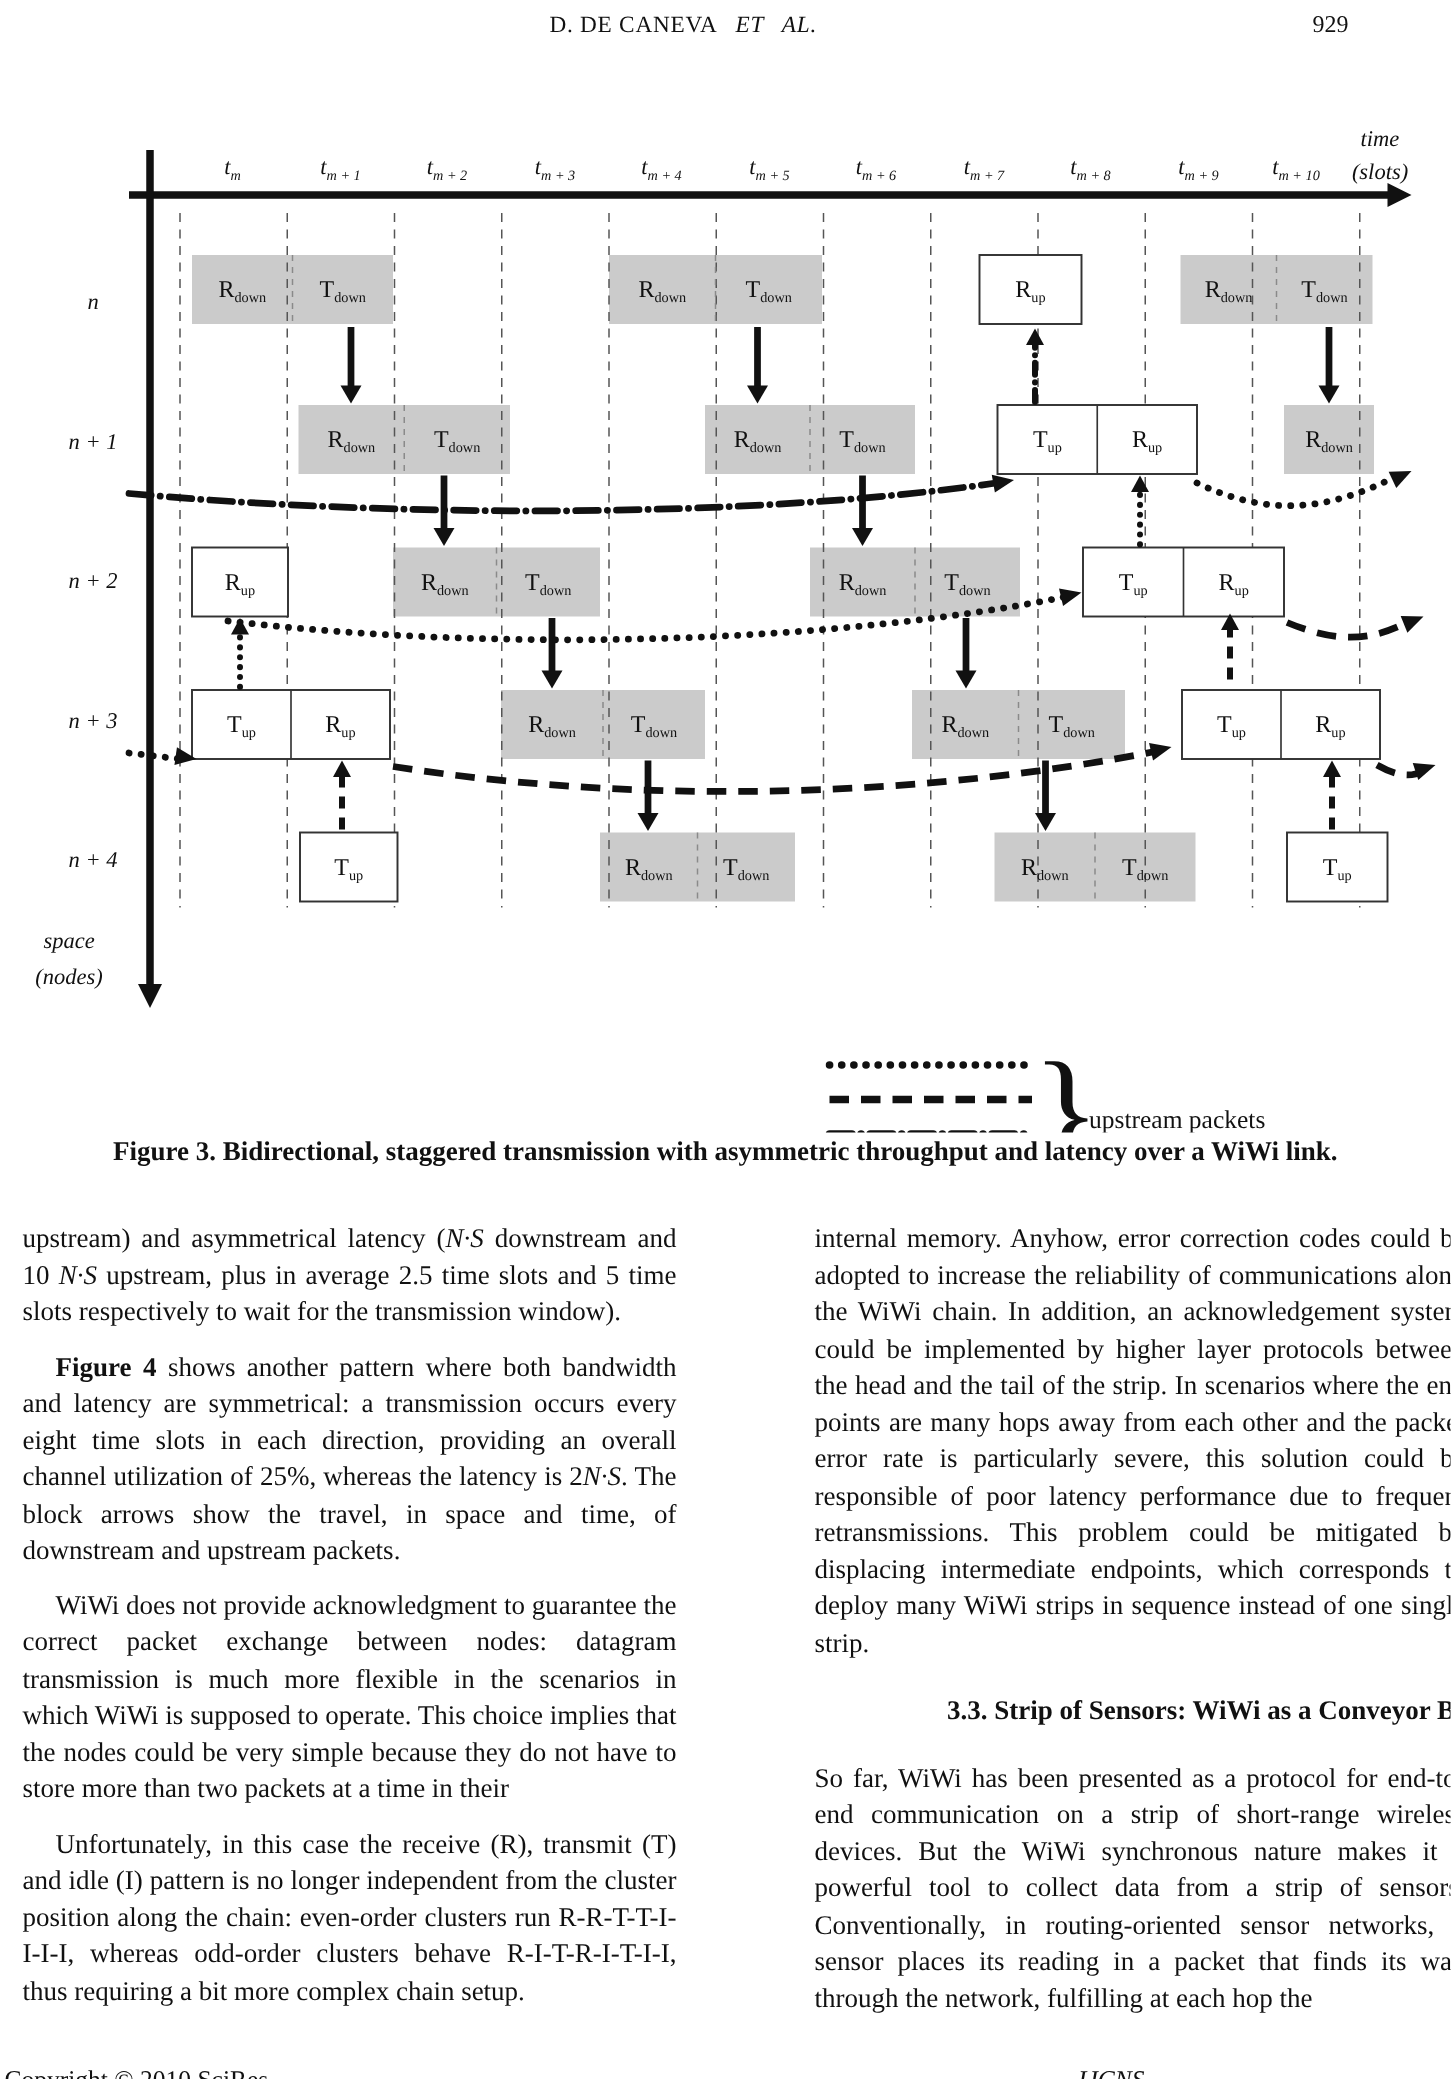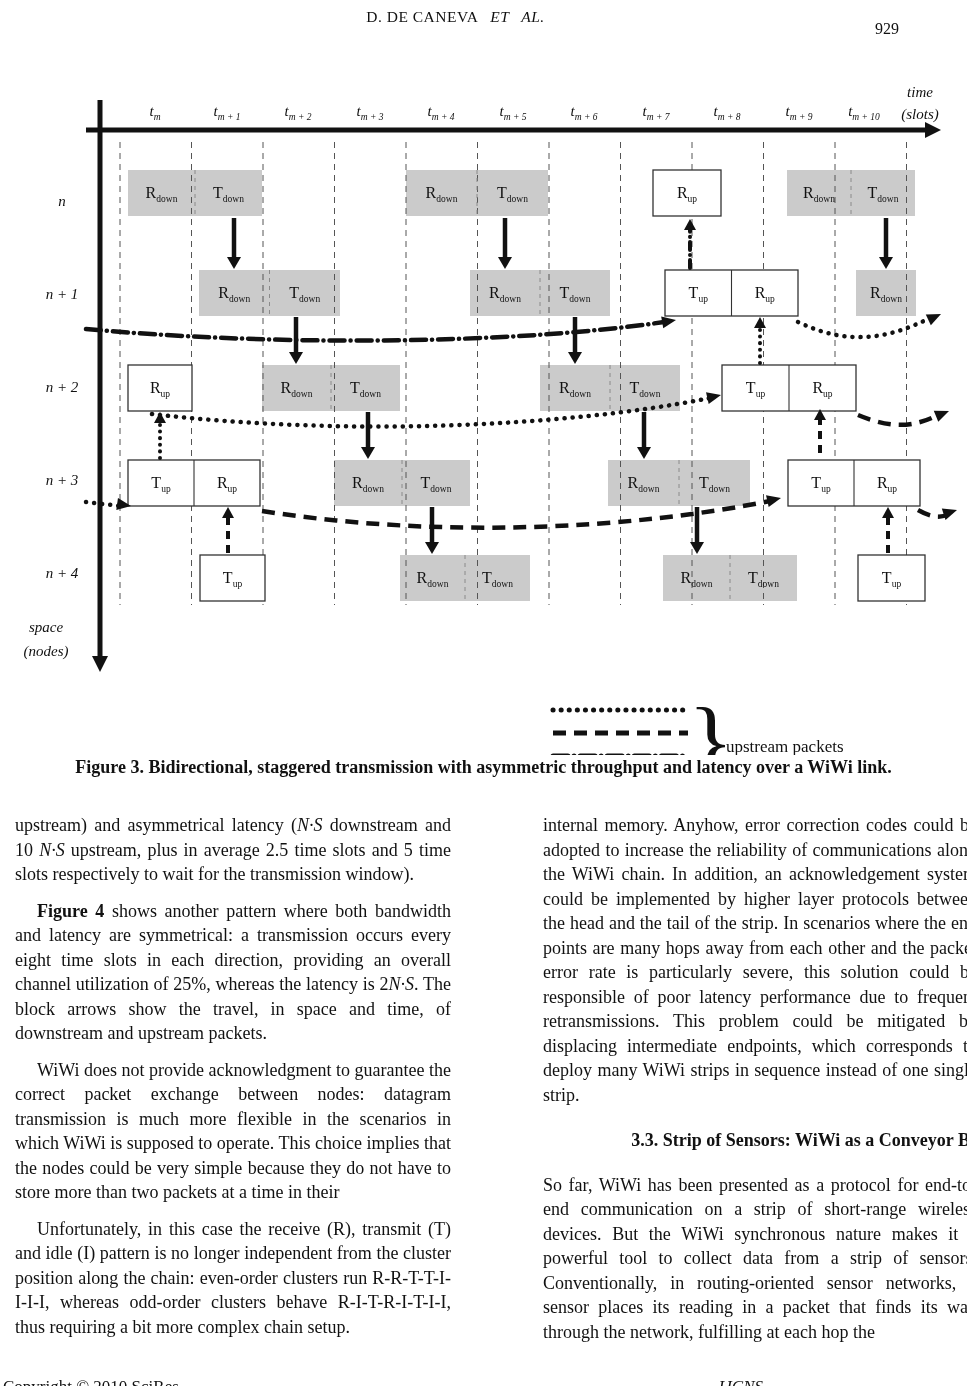--- a/index.html
+++ b/index.html
@@ -6,21 +6,21 @@
   body{
     width:967px;height:1386px;position:relative;overflow:hidden;
     background:#ffffff;color:#111;
     font-family:"Liberation Serif",serif;
   }
   .i{font-style:italic;}
   .b{font-weight:bold;}
   #page-header{position:absolute;top:6px;left:0;width:911px;height:26px;}
   #authors{position:absolute;left:0;top:2px;width:100%;text-align:center;font-size:15.5px;letter-spacing:.5px;}
   #authors .etal{font-style:italic;margin-left:12px;word-spacing:8px;}
-  #page-number{position:absolute;right:12px;top:14px;font-size:16px;}
+  #page-number{position:absolute;right:12px;top:2px;font-size:16px;}
   #figure-wrap{position:absolute;top:40px;left:0;width:967px;height:715px;}
   #figure-caption{
     position:absolute;top:757px;left:30px;width:907px;text-align:center;
     font-weight:bold;font-size:18px;
   }
   #article{position:absolute;top:801px;left:0;width:967px;}
   .col{position:absolute;top:0;text-align:justify;font-size:18px;line-height:24.5px;}
   #col-left{left:3px;width:460px;}
   #col-right{left:531px;width:458px;}
   .col p{margin:12px;}

